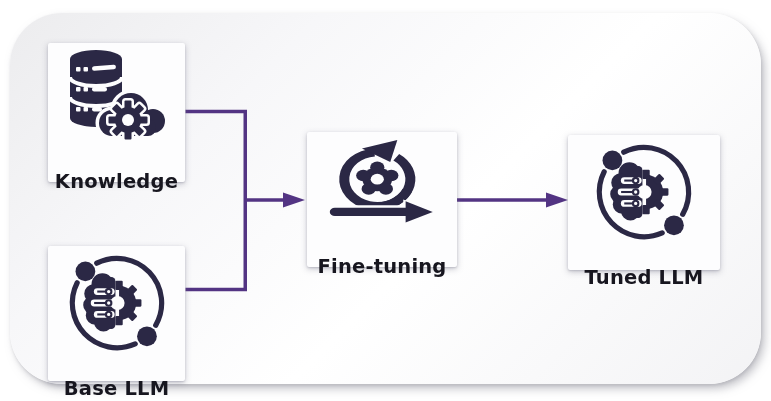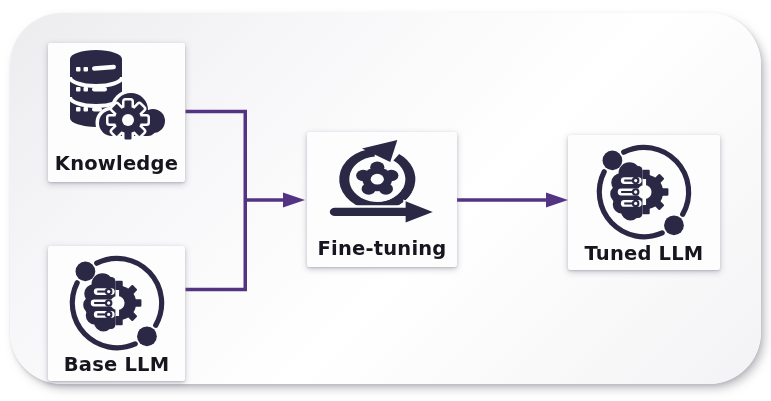--- a/index.html
+++ b/index.html
@@ -12,21 +12,21 @@
     position:absolute;left:10px;top:13px;width:751px;height:371px;
     border-radius:52px;
     background:linear-gradient(135deg,#ececee 0%,#f7f7f9 28%,#ffffff 58%,#f3f3f5 100%);
     box-shadow:4px 5px 9px rgba(145,145,155,0.5), 1px 2px 3px rgba(160,160,170,0.35);
   }
   .connectors{position:absolute;left:0;top:0;width:771px;height:401px;pointer-events:none;}
   .card{
     position:absolute;background:#fdfdfe;border-radius:2px;
     box-shadow:0 2px 6px rgba(110,110,130,0.38), 0 1px 2px rgba(120,120,140,0.3);
     display:flex;flex-direction:column;align-items:center;justify-content:space-between;
-    box-sizing:border-box;padding:5px 2px 9px 2px;
+    box-sizing:border-box;padding:5px 2px 9px 2px;gap:24px;
   }
   .card-knowledge{left:48px;top:43px;width:137px;height:139px;}
   .card-base-llm{left:48px;top:220px;width:137px;height:135px;margin-top:26px;}
   .card-fine-tuning{left:307px;top:132px;width:150px;height:135px;}
   .card-tuned-llm{left:568px;top:135px;width:152px;height:135px;}
   .node-label{
     font-weight:bold;font-size:19.5px;line-height:1;color:#17161f;
     letter-spacing:0.2px;white-space:nowrap;
   }
   .icon{display:block;line-height:0;}

